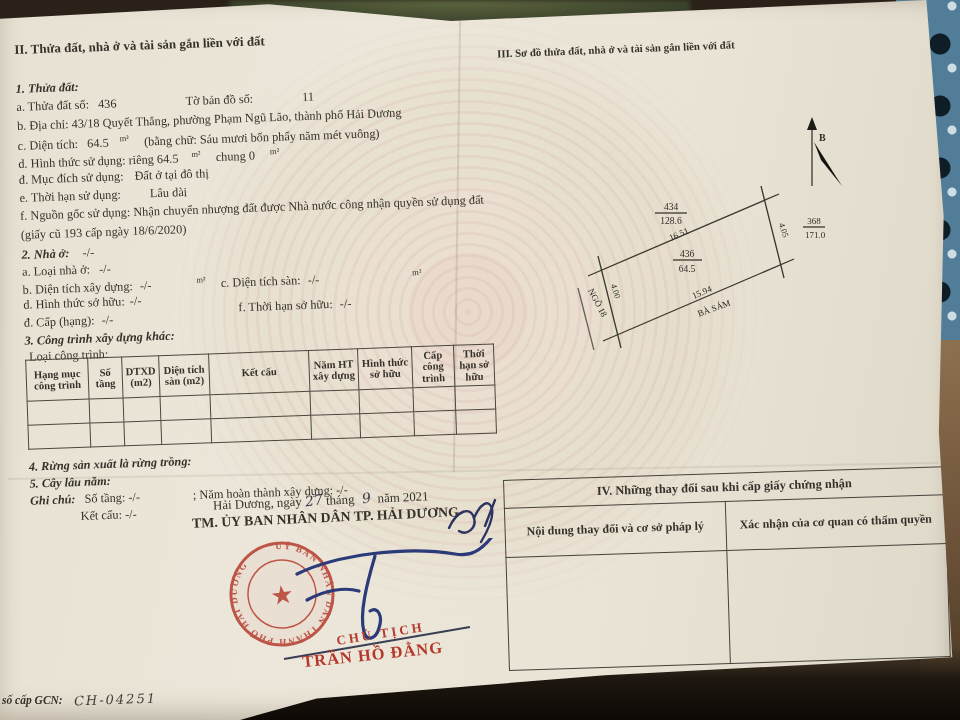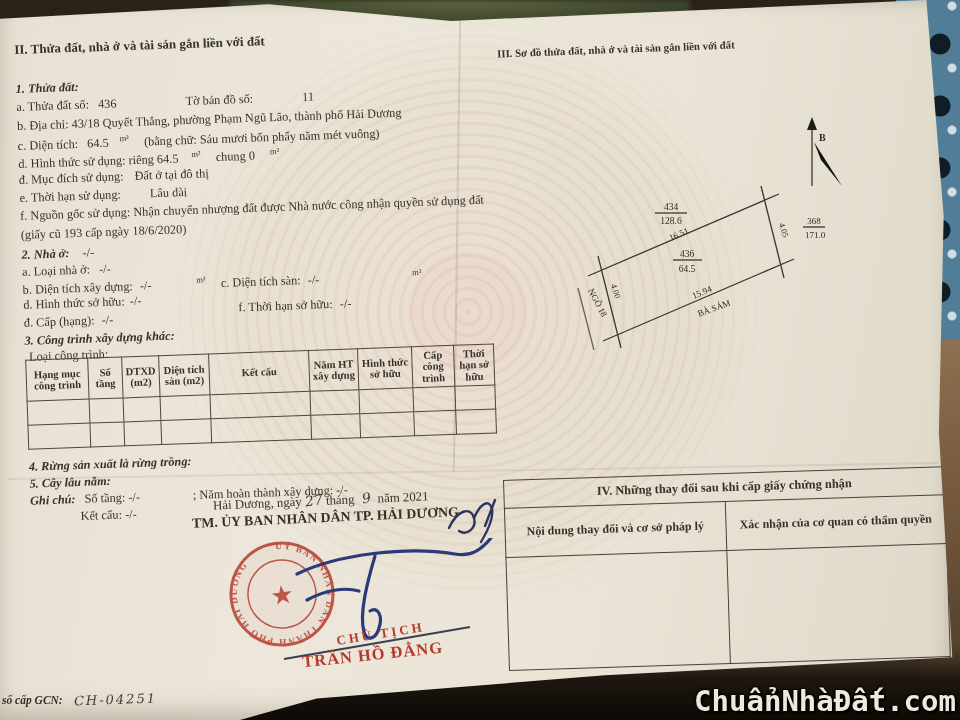--- a/index.html
+++ b/index.html
@@ -313,14 +313,13 @@
 
     <div class="chutich">CHỦ TỊCH</div>
     <div class="signer">TRẦN HỒ ĐẰNG</div>
 
     <div class="gcn">
       <span class="lbl">số cấp GCN:</span>
       <span class="val">CH-04251</span>
     </div>
   </div>
 
-  <div class="watermark">ChuẩnNhàĐất.com</div>
 </div>
 
 </body></html>

